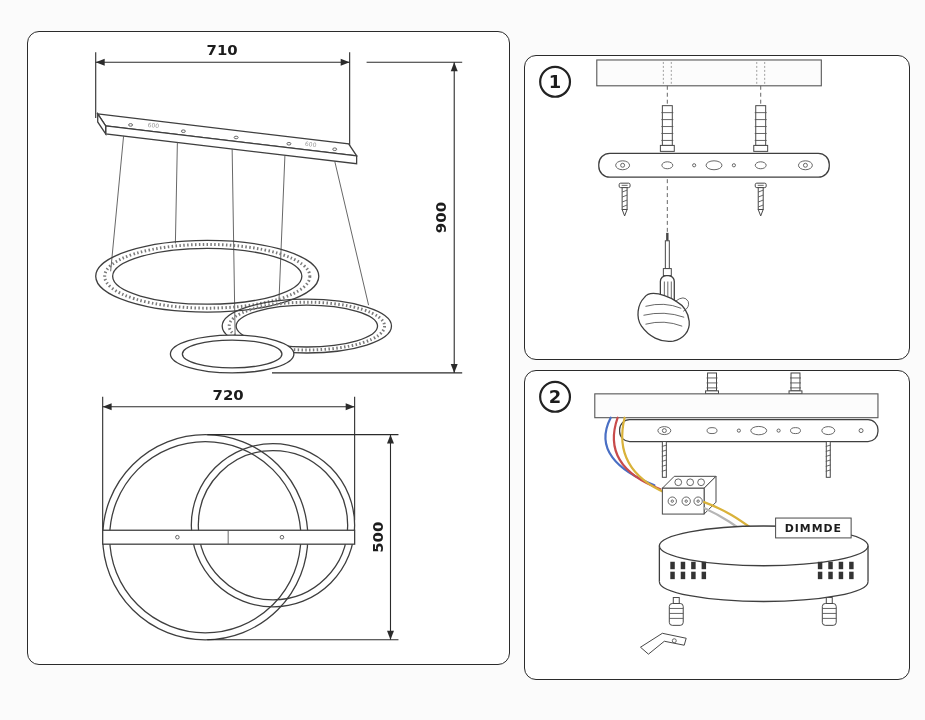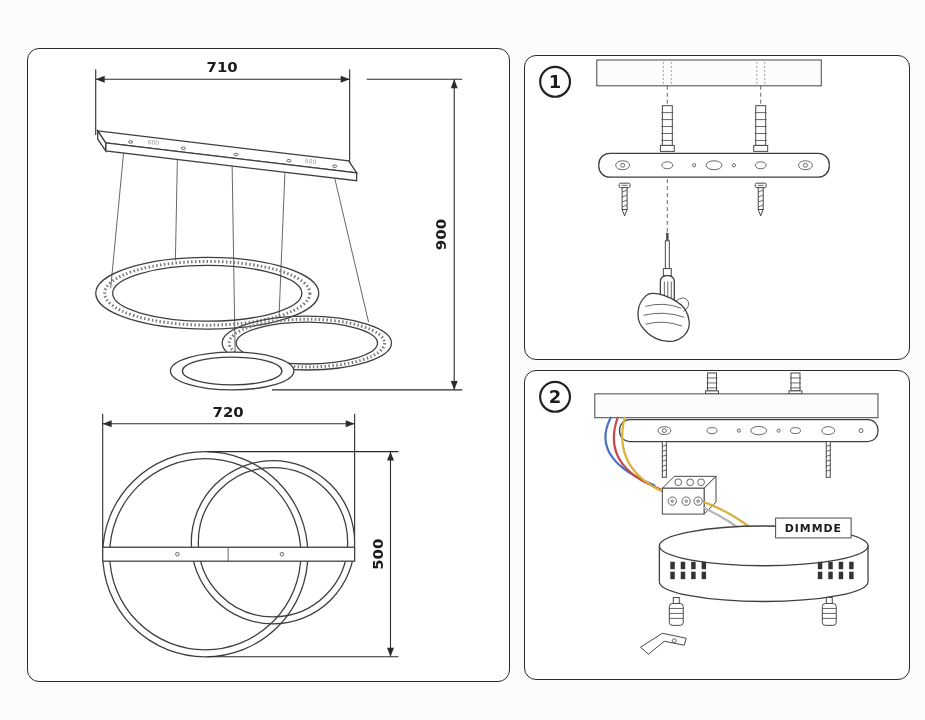--- a/index.html
+++ b/index.html
@@ -7,21 +7,21 @@
     width:925px;height:720px;position:relative;
     background:#fbfbfb;
     font-family:"DejaVu Sans",sans-serif;
     overflow:hidden;
   }
   .panel{
     position:absolute;background:#ffffff;
     border:1.6px solid #2b2b2b;border-radius:12px;
     box-sizing:border-box;overflow:hidden;
   }
-  #panel-left  {left:27px;  top:48px;  width:483px; height:634px;}
+  #panel-left  {left:27px;  top:31px;  width:483px; height:634px;}
   #panel-step1 {left:524px; top:55px;  width:386px; height:305px;}
   #panel-step2 {left:524px; top:370px; width:386px; height:310px;}
   svg{display:block;width:100%;height:100%;}
 
   .ln   {stroke:#3f3f3f;fill:none;stroke-width:1.3;}
   .lnthin{stroke:#555;fill:none;stroke-width:0.9;}
   .fw   {fill:#ffffff;stroke:#3f3f3f;stroke-width:1.3;}
   .fwthin{fill:#ffffff;stroke:#474747;stroke-width:1;}
   .dash {stroke:#666;fill:none;stroke-width:1;stroke-dasharray:4 3;}
   .dashsm{stroke:#888;fill:none;stroke-width:0.8;stroke-dasharray:2 2;}

